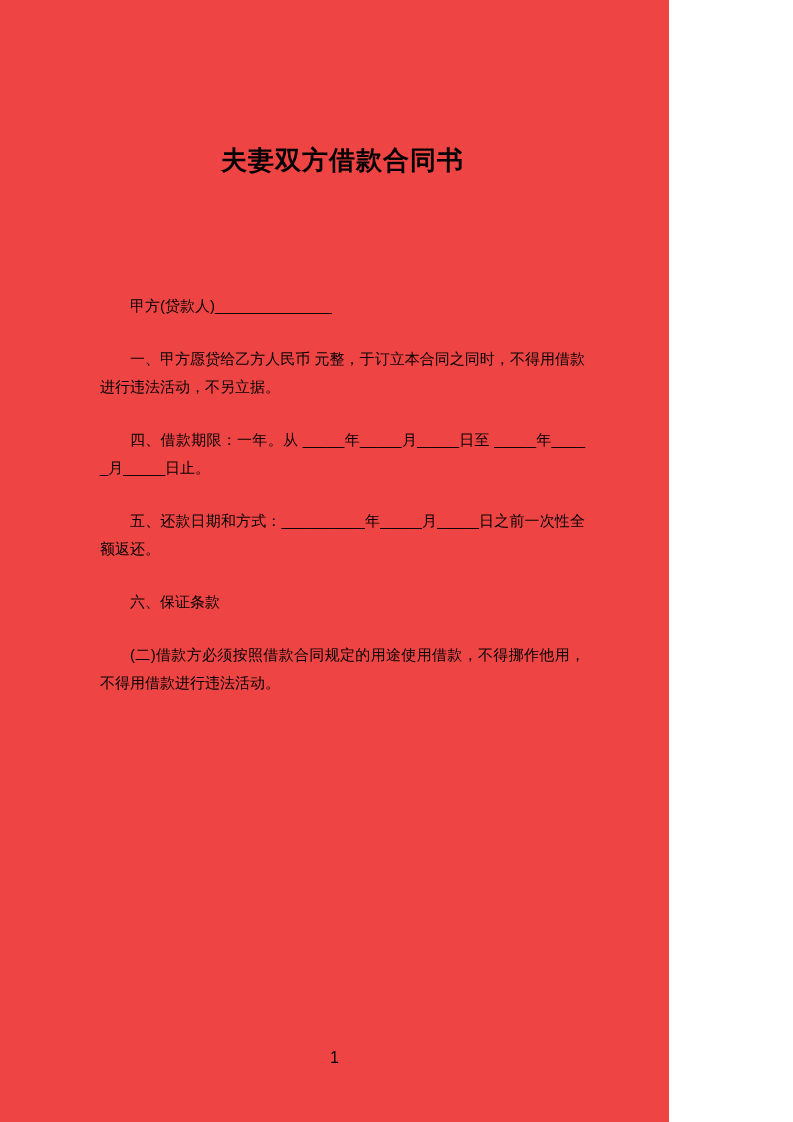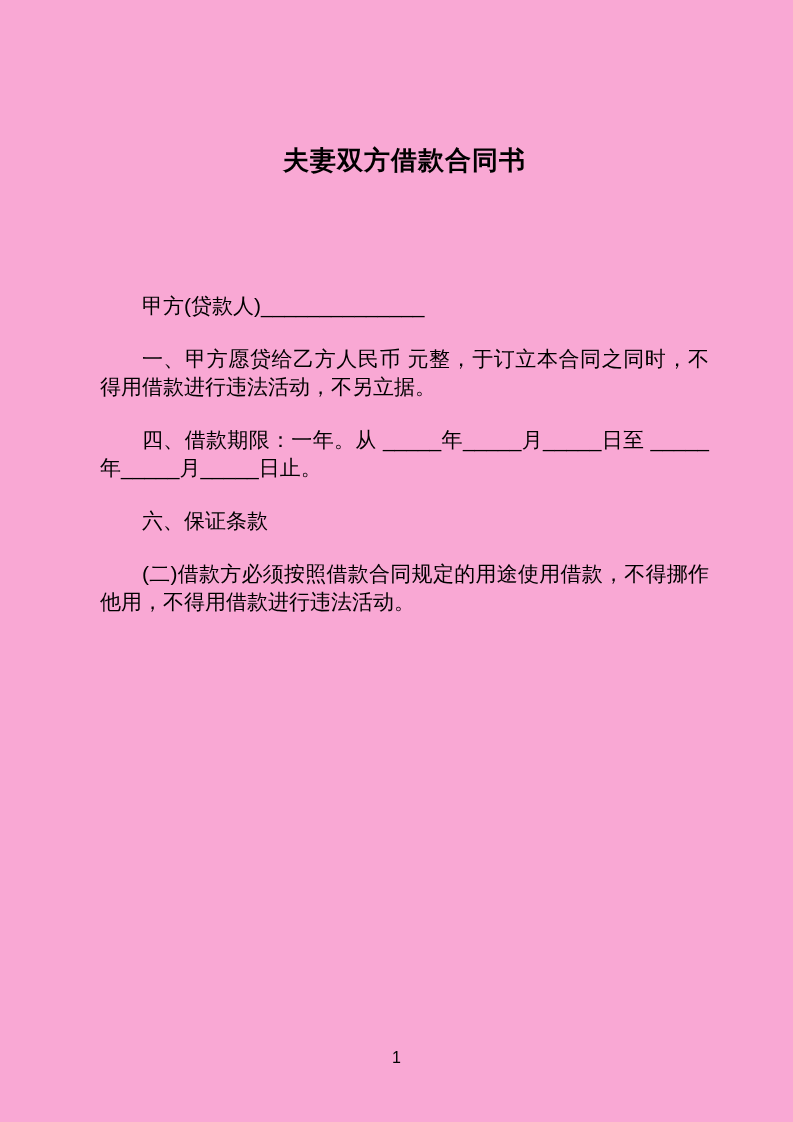--- a/index.html
+++ b/index.html
@@ -3,43 +3,43 @@
 <meta charset="utf-8">
 <style>
   * { box-sizing: border-box; }
   html, body {
     margin: 0;
     padding: 0;
     background: #ffffff;
   }
   .page {
     position: relative;
-    width: 793px;
+    width: 669px;
     height: 1122px;
-    background: #f9a8d4;
+    background: #ef4444;
     overflow: hidden;
     font-family: "Liberation Sans", "DejaVu Sans", sans-serif;
     color: #000000;
   }
   .content {
     position: absolute;
     left: 100px;
     right: 84px;
     top: 143px;
   }
   .doc-title {
     font-size: 26px;
     font-weight: bold;
     line-height: 34px;
     text-align: center;
     margin: 0 0 115px 0;
     letter-spacing: 1px;
   }
   .para {
-    font-size: 21px;
+    font-size: 15px;
     line-height: 28px;
     margin: 0 0 25px 0;
     text-align: justify;
     text-indent: 2em;
     word-break: break-all;
   }
   .footer {
     position: absolute;
     left: 0;
     right: 0;
@@ -60,20 +60,21 @@
     <p class="para">甲方(贷款人)______________</p>
 
 
 
     <p class="para">一、甲方愿贷给乙方人民币 元整，于订立本合同之同时，不得用借款进行违法活动，不另立据。</p>
 
 
 
     <p class="para">四、借款期限：一年。从 _____年_____月_____日至 _____年_____月_____日止。</p>
 
+    <p class="para">五、还款日期和方式：__________年_____月_____日之前一次性全额返还。</p>
 
     <p class="para">六、保证条款</p>
 
 
     <p class="para">(二)借款方必须按照借款合同规定的用途使用借款，不得挪作他用，不得用借款进行违法活动。</p>
 
   </div>
 
   <div class="footer">
     <span>1</span>

